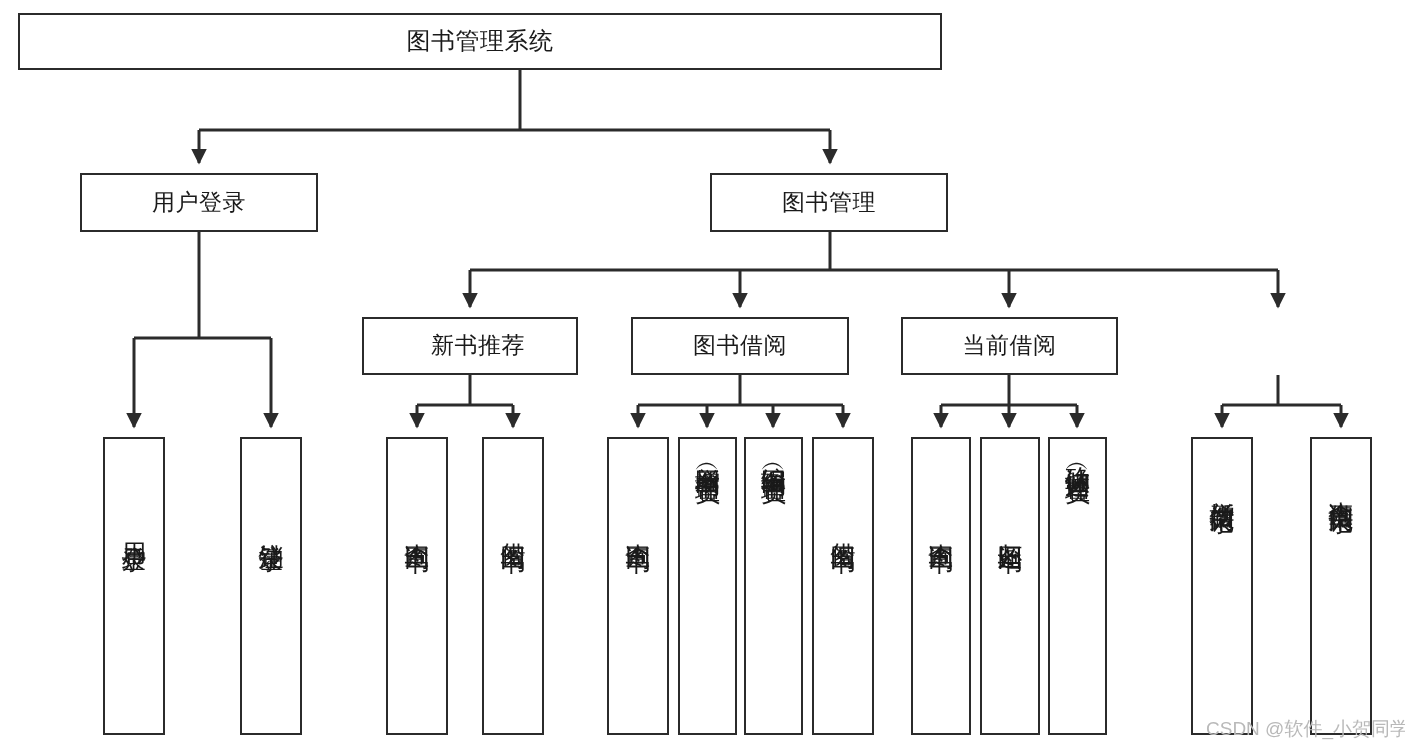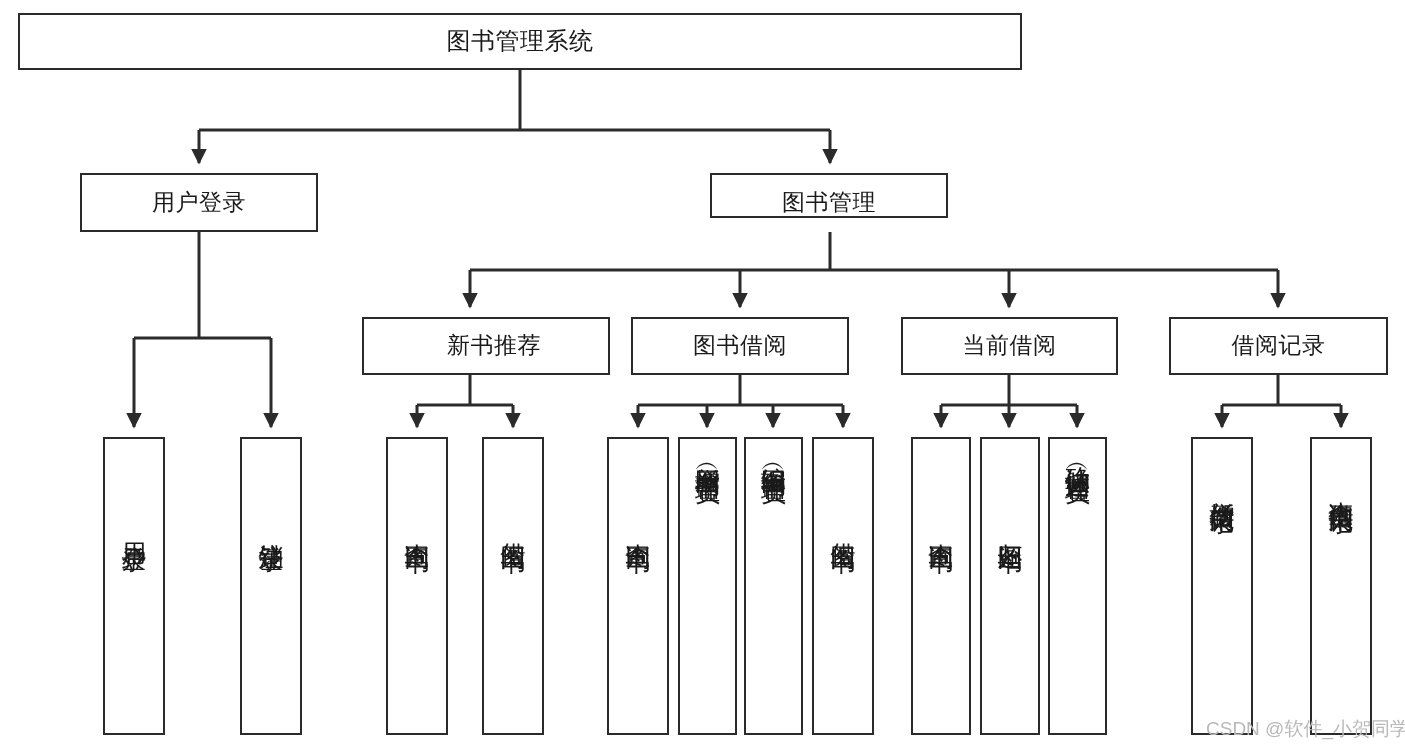--- a/index.html
+++ b/index.html
@@ -119,47 +119,44 @@
       <path d="M 1009 405 L 1009 427" marker-end="url(#arrow)"></path>
       <path d="M 1077 405 L 1077 427" marker-end="url(#arrow)"></path>
 
       <path d="M 1278 375 L 1278 405"></path>
       <path d="M 1222 405 L 1341 405"></path>
       <path d="M 1222 405 L 1222 427" marker-end="url(#arrow)"></path>
       <path d="M 1341 405 L 1341 427" marker-end="url(#arrow)"></path>
     </g>
   </svg>
 
-  <div class="node horiz root" style="left:18px; top:13px; width:1004px; height:57px;">
+  <div class="node horiz root" style="left:18px; top:13px; width:924px; height:57px;">
     <span class="lbl">图书管理系统</span>
   </div>
 
   <div class="node horiz" style="left:80px; top:173px; width:238px; height:59px;">
     <span class="lbl">用户登录</span>
   </div>
 
-  <div class="node horiz" style="left:710px; top:173px; width:238px; height:45px;align-items:flex-end;">
+  <div class="node horiz" style="left:710px; top:173px; width:238px; height:59px;">
     <span class="lbl">图书管理</span>
   </div>
 
-  <div class="node horiz" style="left:362px; top:317px; width:248px; height:58px;padding-left:16px;">
+  <div class="node horiz" style="left:362px; top:317px; width:216px; height:58px;padding-left:16px;">
     <span class="lbl">新书推荐</span>
   </div>
 
   <div class="node horiz" style="left:631px; top:317px; width:218px; height:58px;">
     <span class="lbl">图书借阅</span>
   </div>
 
   <div class="node horiz" style="left:901px; top:317px; width:217px; height:58px;font-family:Liberation Serif, serif;">
     <span class="lbl">当前借阅</span>
   </div>
 
-  <div class="node horiz" style="left:1169px; top:317px; width:219px; height:58px;">
-    <span class="lbl">借阅记录</span>
-  </div>
 
   <div class="node vert" style="left:103px; top:437px; width:62px; height:298px; padding-top:84px;">
     <span class="lbl">用户登录</span>
   </div>
 
   <div class="node vert" style="left:240px; top:437px; width:62px; height:298px; padding-top:84px;">
     <span class="lbl">注销登录</span>
   </div>
 
   <div class="node vert" style="left:386px; top:437px; width:62px; height:298px; padding-top:84px;">

